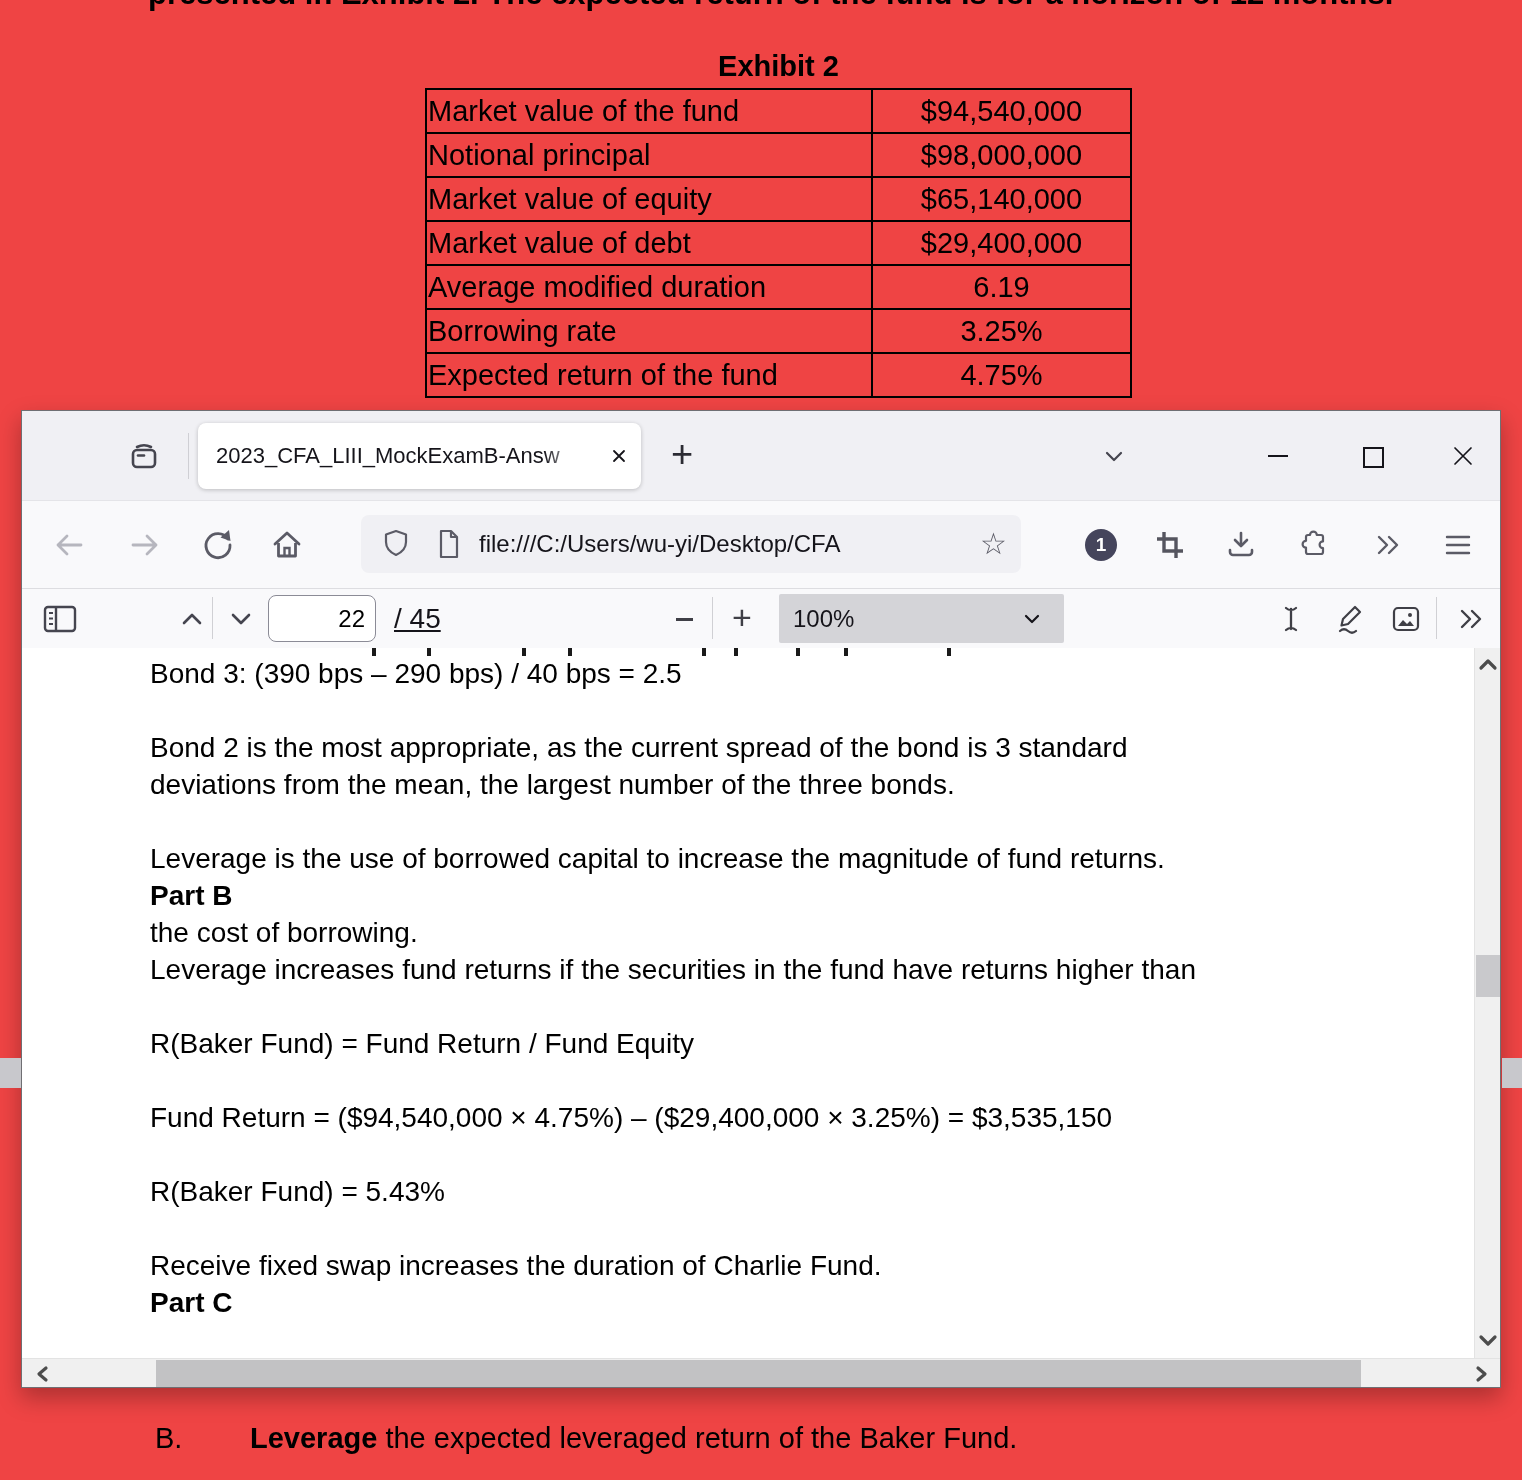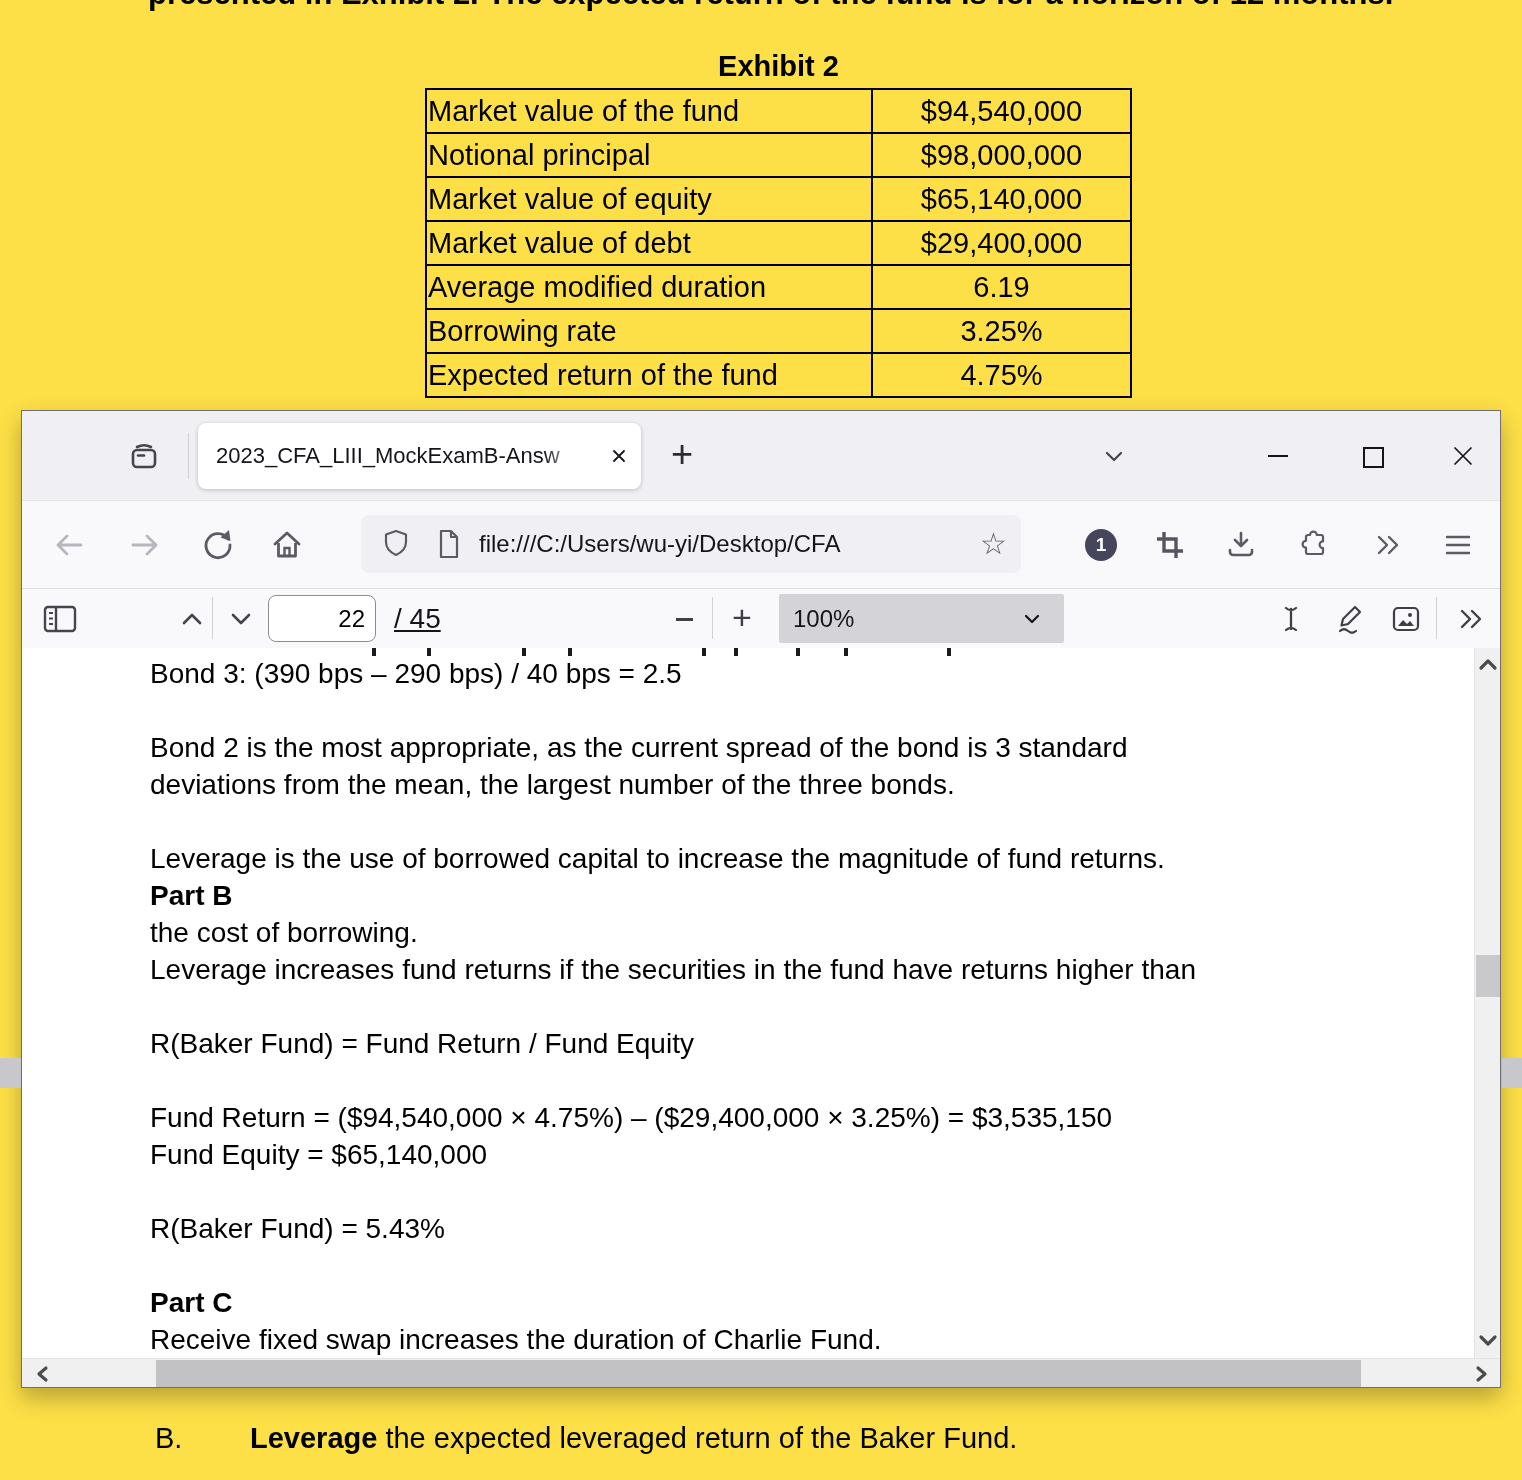--- a/index.html
+++ b/index.html
@@ -1,16 +1,16 @@
 <!DOCTYPE html>
 <html><head>
 <meta charset="utf-8">
 <style>
   html,body{margin:0;padding:0;background:#fff;}
-  #root{position:relative;width:1522px;height:1480px;background:#fde047;overflow:hidden;
+  #root{position:relative;width:1522px;height:1480px;background:#ef4444;overflow:hidden;
         font-family:"Liberation Sans","DejaVu Sans",sans-serif;color:#000;}
   .abs{position:absolute;}
   svg{display:block;}
 
   
   #top-clip{left:0;top:0;width:1522px;height:15px;overflow:hidden;}
   #top-clip span{position:absolute;left:148px;top:-24px;font-size:31px;white-space:nowrap;font-weight:bold;}
   #exhibit-title{left:425px;top:50px;width:707px;text-align:center;font-size:29px;font-weight:bold;}
   #exhibit-table{left:425px;top:88px;border-collapse:collapse;table-layout:fixed;width:707px;}
   #exhibit-table td{border:2px solid #000;height:42px;font-size:29px;padding:0;}
@@ -274,26 +274,25 @@
           <div class="pdf-line">deviations from the mean, the largest number of the three bonds.</div>
           <div class="pdf-line"></div>
           <div class="pdf-line">Leverage is the use of borrowed capital to increase the magnitude of fund returns.</div>
           <div class="pdf-line b">Part B</div>
           <div class="pdf-line">the cost of borrowing.</div>
           <div class="pdf-line">Leverage increases fund returns if the securities in the fund have returns higher than</div>
           <div class="pdf-line"></div>
           <div class="pdf-line">R(Baker Fund) = Fund Return / Fund Equity</div>
           <div class="pdf-line"></div>
           <div class="pdf-line">Fund Return = ($94,540,000 × 4.75%) – ($29,400,000 × 3.25%) = $3,535,150</div>
-          <div class="pdf-line">Fund Equity = $65,140,000</div>
           <div class="pdf-line"></div>
           <div class="pdf-line">R(Baker Fund) = 5.43%</div>
           <div class="pdf-line"></div>
+          <div class="pdf-line">Receive fixed swap increases the duration of Charlie Fund.</div>
           <div class="pdf-line b">Part C</div>
-          <div class="pdf-line">Receive fixed swap increases the duration of Charlie Fund.</div>
         </div>
     </div>
 
     <div class="abs" id="vscroll">
       <svg class="abs" style="left:1px;top:8px" width="24" height="16" viewBox="0 0 24 16">
         <path d="M5 12 l7-7 7 7" fill="none" stroke="#4c4c4c" stroke-width="3.2" stroke-linecap="round" stroke-linejoin="round"></path>
       </svg>
       <div class="abs" id="vthumb"></div>
       <svg class="abs" style="left:1px;top:685px" width="24" height="16" viewBox="0 0 24 16">
         <path d="M5 4 l7 7 7-7" fill="none" stroke="#4c4c4c" stroke-width="3.2" stroke-linecap="round" stroke-linejoin="round"></path>

